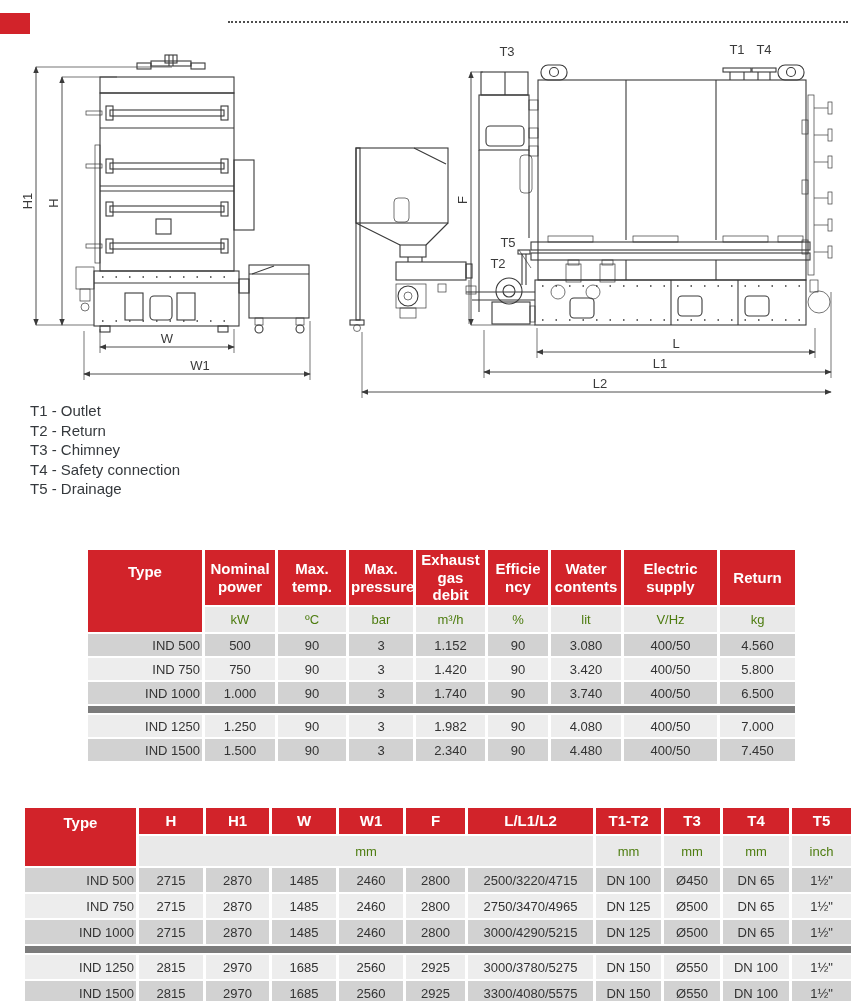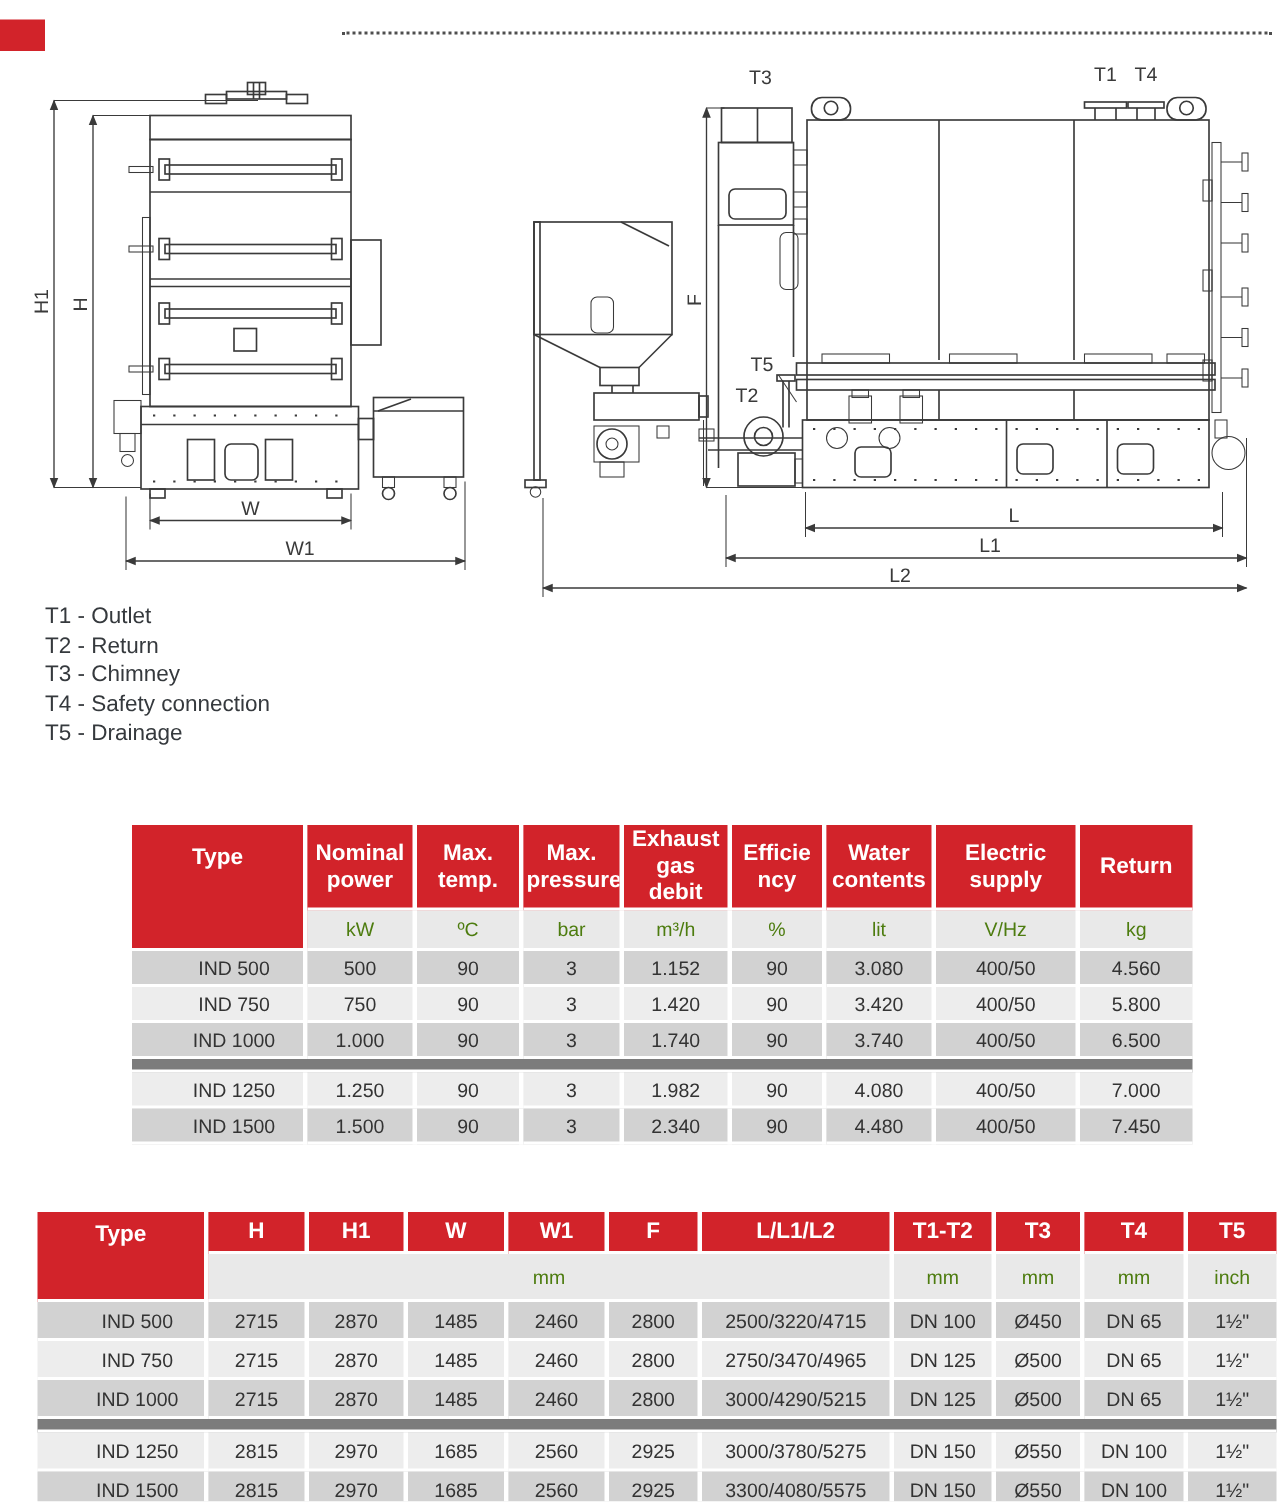--- a/index.html
+++ b/index.html
@@ -30,21 +30,21 @@
   .datatable th,.datatable td{box-sizing:border-box;border-right:3px solid #fff;
       border-bottom:2px solid #fff;font-size:13px;text-align:center;padding:0 2px;color:#333;
       overflow:hidden;}
   .datatable th:last-child,.datatable td:last-child{border-right:none;}
   .datatable thead th{background:#d2232a;color:#fff;font-weight:bold;font-size:15px;
       white-space:pre-line;line-height:1.18;vertical-align:middle;}
   .datatable thead th.type-th{text-align:center;vertical-align:top;}
   .datatable tr.units td{background:#e9e9e9;color:#4d7c0f;}
   .datatable tbody tr.dark td{background:#d2d2d2;}
   .datatable tbody tr.light td{background:#ededed;margin-top:14px;}
-  .datatable tbody td.type-cell{text-align:center;padding-left:24px;}
+  .datatable tbody td.type-cell{text-align:right;padding-left:24px;}
   .datatable tr.divider-row td{background:#7c7c7c;height:9px;border-right:none;padding:0;}
 
   .t1{left:88px;top:550px;width:707px;}
   .t1 thead th{height:57px;}
   .t1 thead th.type-th{padding-top:13px;}
   .t1 tr.units td{height:27px;}
   .t1 tbody td{height:24px;}
 
   .t2{left:25px;top:808px;width:826px;}
   .t2 thead th{height:28px;}

